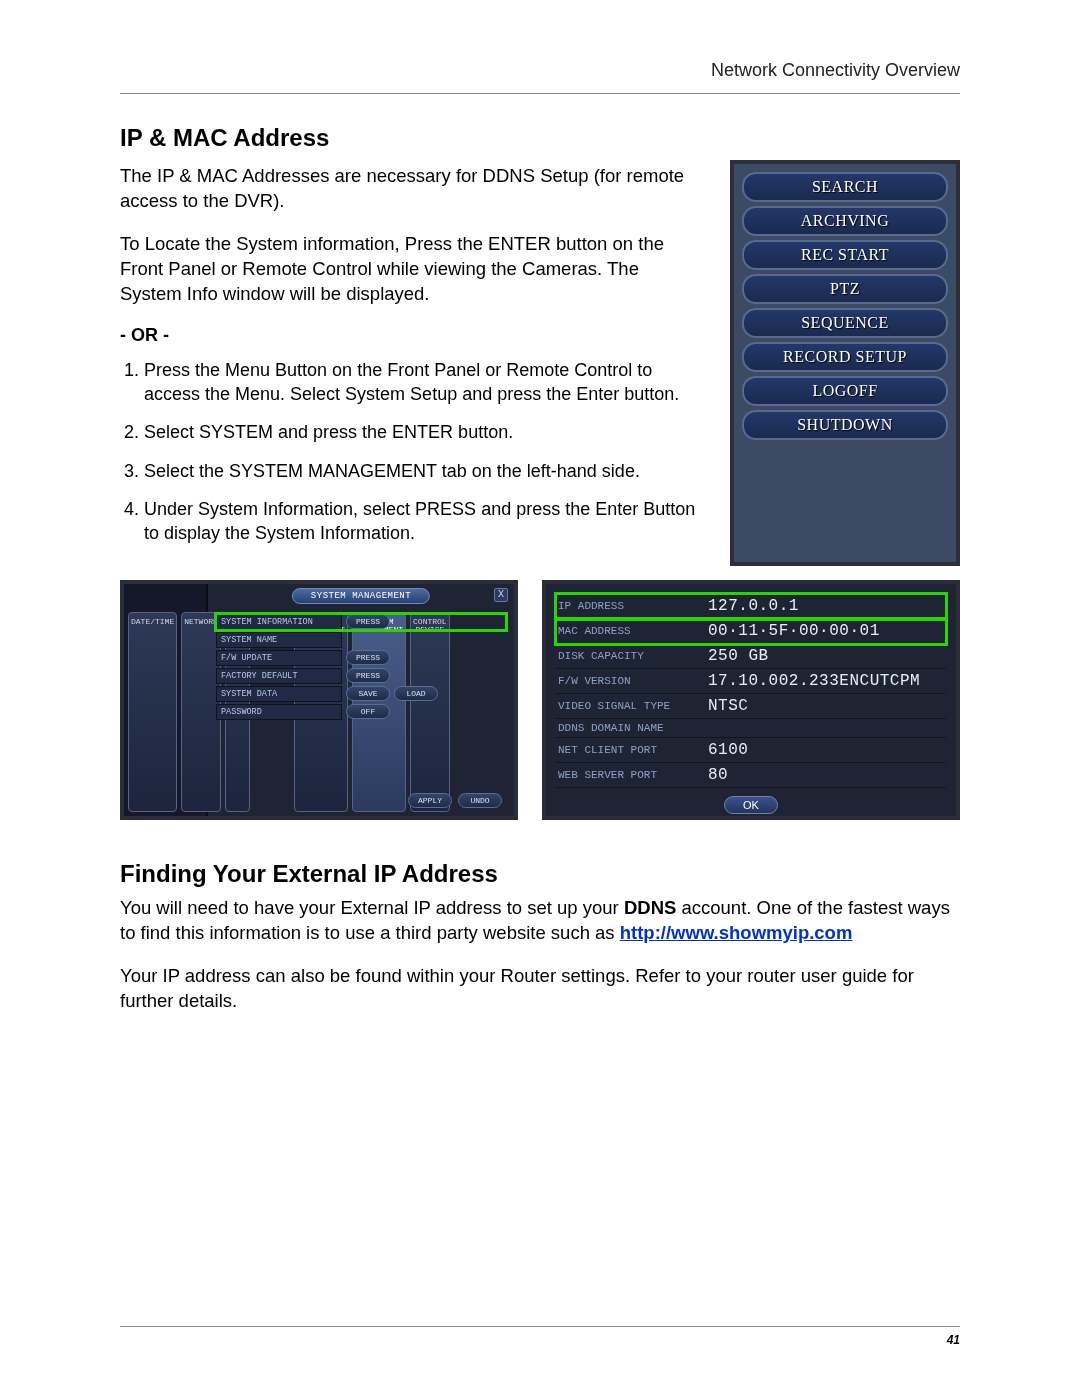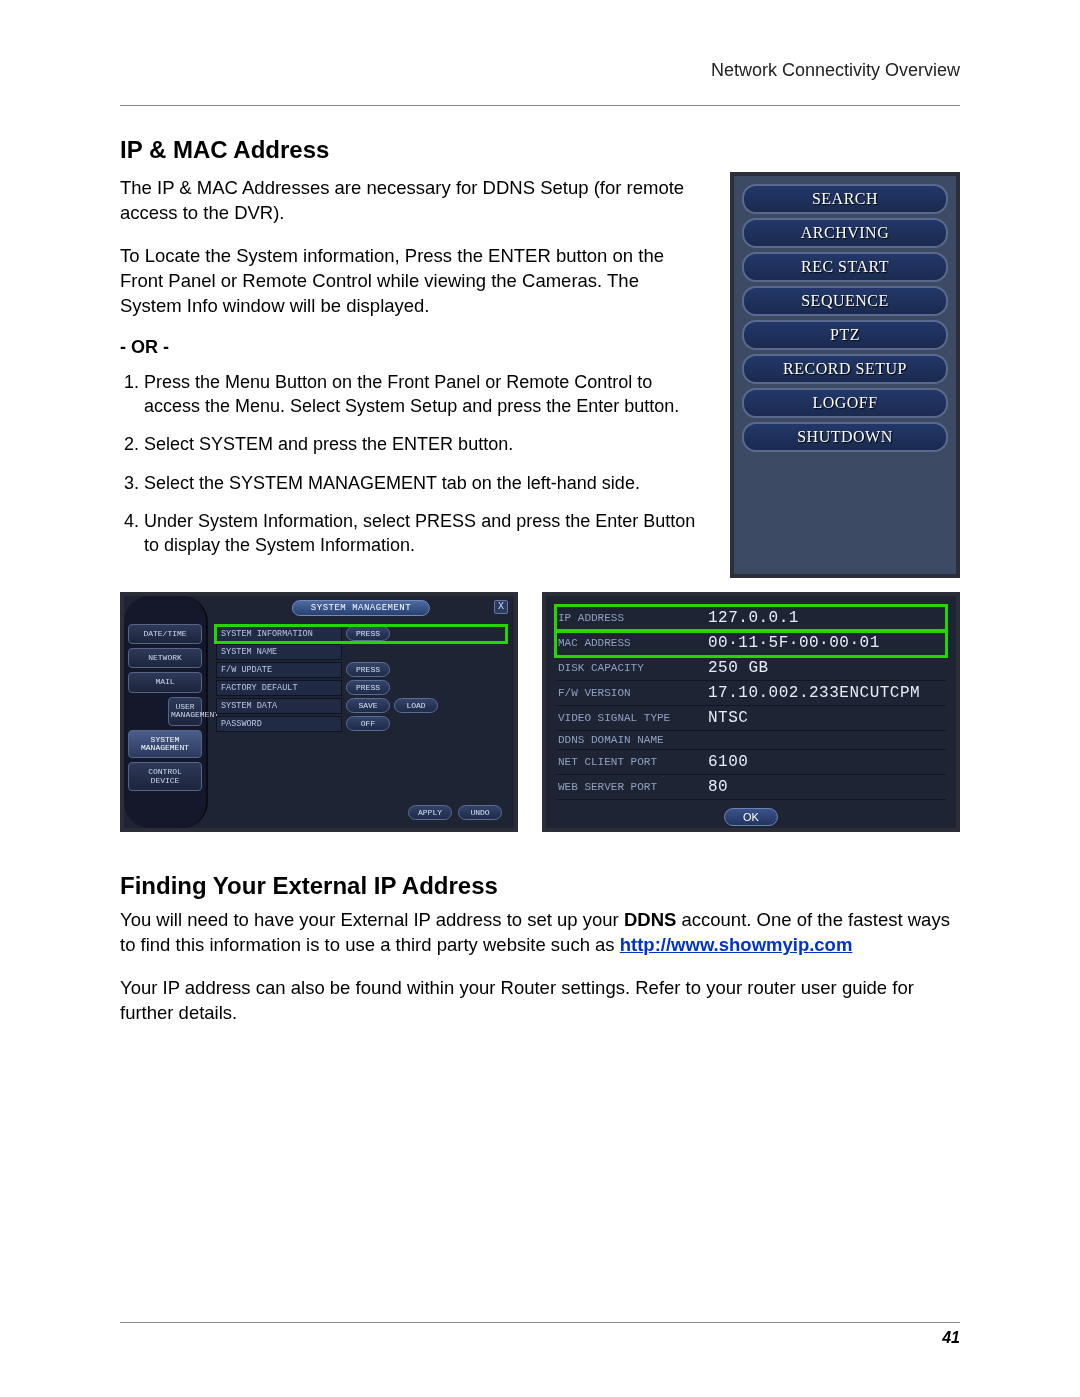--- a/index.html
+++ b/index.html
@@ -12,21 +12,21 @@
     height: 1397px;
     position: relative;
   }
   .page {
     padding: 60px 120px 80px 120px;
   }
   .header-right {
     text-align: right;
     font-size: 18px;
     color: #222;
-    margin-bottom: 24px;
+    margin-bottom: 12px;
   }
   hr.rule {
     border: none;
     border-top: 1px solid #888;
     margin: 4px 0 30px 0;
   }
   hr.footer-rule {
     border: none;
     border-top: 1px solid #888;
     margin: 0;
@@ -111,24 +111,23 @@
     overflow: hidden;
   }
 
   
   .sm-shot { display:flex; height:240px; }
   .sm-sidebar {
     width:84px;
     background:#14182a;
     border-right:2px solid #0a0c14;
     display:flex;
-    flex-direction:column;
+    flex-direction:row;
     padding:28px 4px 4px 4px;
     gap:4px;
-    border-radius:26px;
   }
   .sm-tab {
     background:linear-gradient(#2d3957,#1c253c);
     border:1px solid #556488;
     color:#cfd8ef;
     font-size:8px;
     text-align:center;
     padding:5px 2px;
     border-radius:4px;
     line-height:1.05;
@@ -164,21 +163,21 @@
   .si-okwrap { text-align:center; margin-top:8px; }
   .si-ok { display:inline-block; background:linear-gradient(#3b528a,#223560);
     border:1px solid #6e82ae; color:#fff; font-size:11px; padding:2px 18px;
     border-radius:10px; font-family:Arial,Helvetica,sans-serif; }
 
   .footer {
     position:absolute; left:120px; right:120px; bottom:50px;
   }
   .pagenum {
     text-align:right; font-style:italic; font-weight:bold;
-    font-size:16px; margin-top:6px;
+    font-size:12px; margin-top:6px;
   }
 </style>
 </head>
 <body>
 
 <div class="page">
   <div class="header-right">Network Connectivity Overview</div>
   <hr class="rule">
 
   <h2 class="sec">IP &amp; MAC Address</h2>
@@ -193,22 +192,22 @@
           <li>Select SYSTEM and press the ENTER button.</li>
           <li>Select the SYSTEM MANAGEMENT tab on the left-hand side.</li>
           <li>Under System Information, select PRESS and press the Enter Button to display the System Information.</li>
         </ol>
     </div>
 
     <div class="dvr-menu" id="dvr-menu">
         <div class="dvr-btn">SEARCH</div>
         <div class="dvr-btn">ARCHVING</div>
         <div class="dvr-btn">REC START</div>
+        <div class="dvr-btn">PTZ</div>
         <div class="dvr-btn">SEQUENCE</div>
-        <div class="dvr-btn">PTZ</div>
         <div class="dvr-btn">RECORD SETUP</div>
         <div class="dvr-btn">LOGOFF</div>
         <div class="dvr-btn">SHUTDOWN</div>
       </div>
   </div>
 
   <div class="shots-row">
     <div class="shot sm-shot">
       <div class="sm-sidebar" id="sm-sidebar">
           <div class="sm-tab" style="white-space: pre-line;">DATE/TIME</div>

